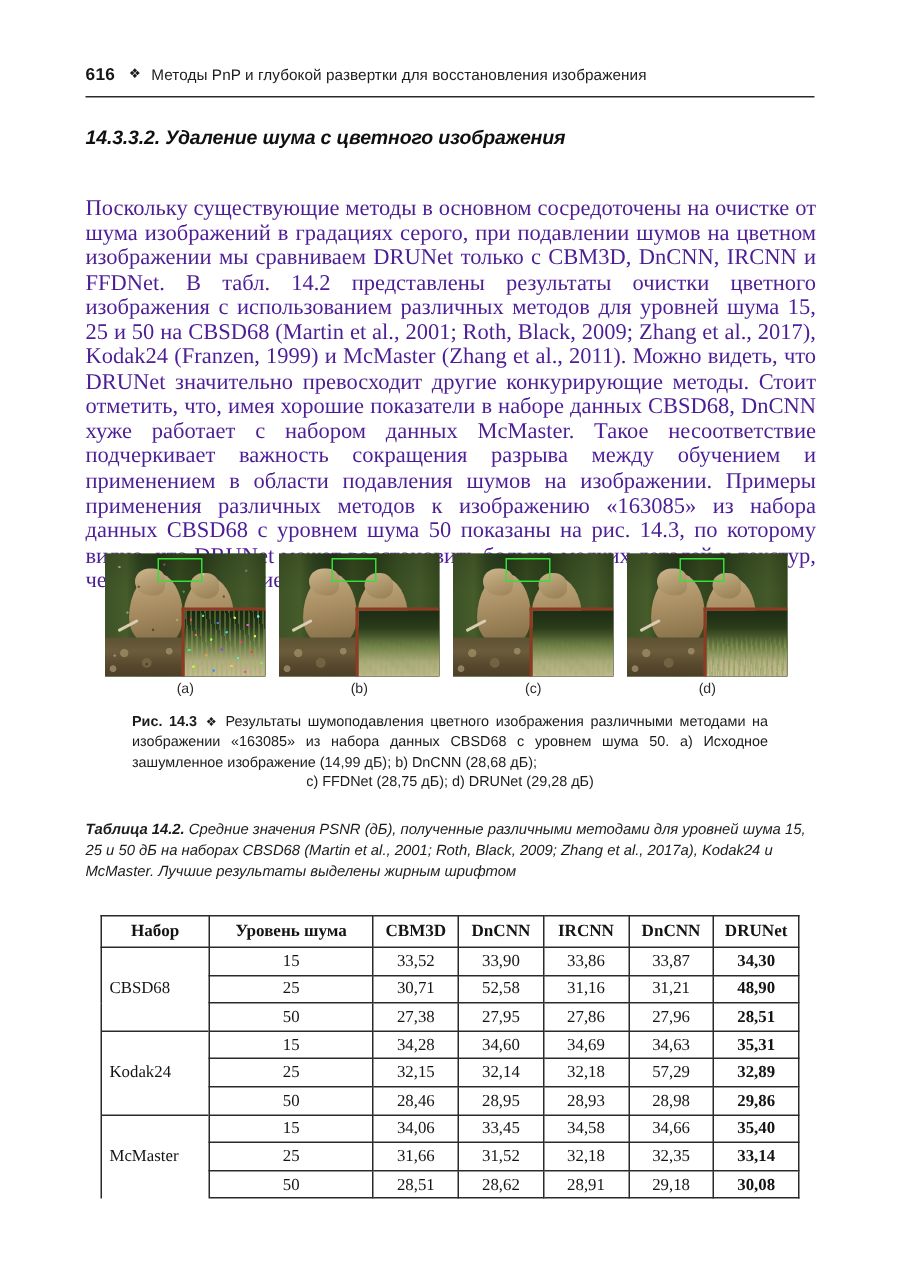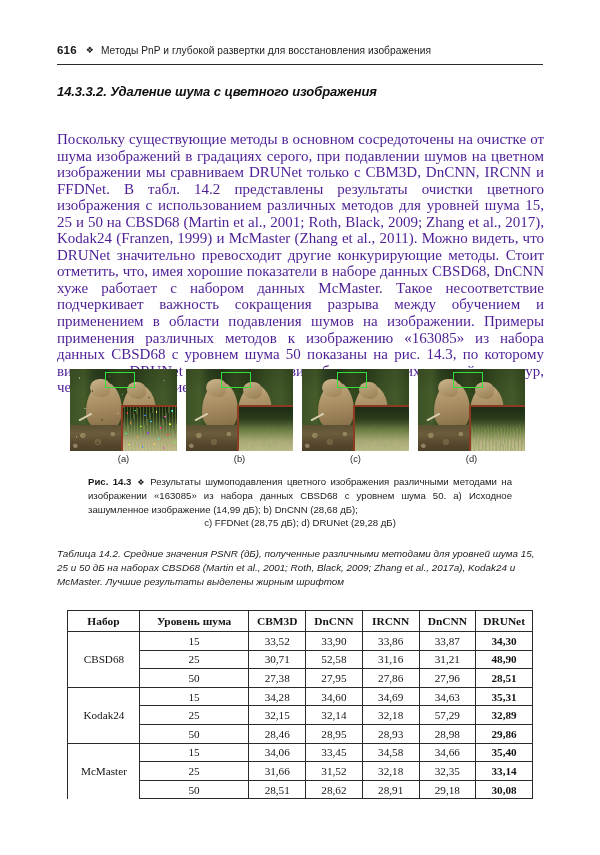--- a/index.html
+++ b/index.html
@@ -304,21 +304,21 @@
     position: absolute;
     left: 57px;
     top: 531px;
     width: 486px;
     font-family: "Liberation Sans", "DejaVu Sans", sans-serif;
     font-style: italic;
     font-size: 9.9px;
     line-height: 14.2px;
     color: #1b1b1b;
   }
-  .tbl-caption .lead { font-weight: normal; font-style: italic; }
+  .tbl-caption .lead { font-weight: bold; font-style: italic; }
 
   
   .tbl-wrap {
     position: absolute;
     left: 67px;
     top: 594px;
     width: 466px;
   }
   table.psnr {
     border-collapse: collapse;
@@ -331,21 +331,21 @@
     padding: 1px 4px;
     height: 15.6px;
     line-height: 14px;
   }
   table.psnr thead th {
     font-weight: bold;
     height: 18px;
     font-size: 11.4px;
   }
   table.psnr td.dataset {
-    text-align: center;
+    text-align: left;
     border-right: 0.9px solid #2a2a2a;
     border-bottom: none;
     border-top: none;
     padding-left: 5px;
   }
   table.psnr td.dataset-top {
     border-top: 0.9px solid #2a2a2a;
   }
   table.psnr td.num, table.psnr td.level {
     text-align: center;

